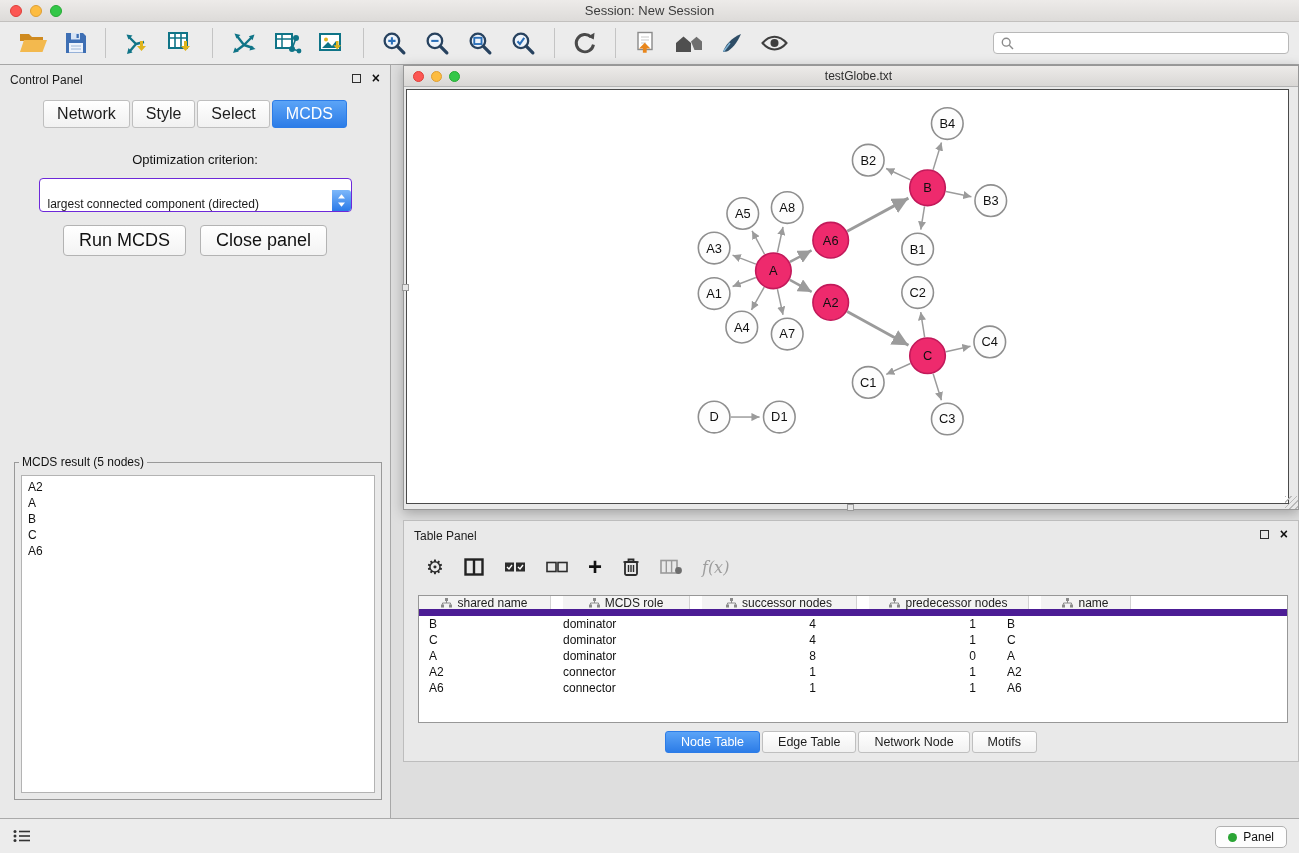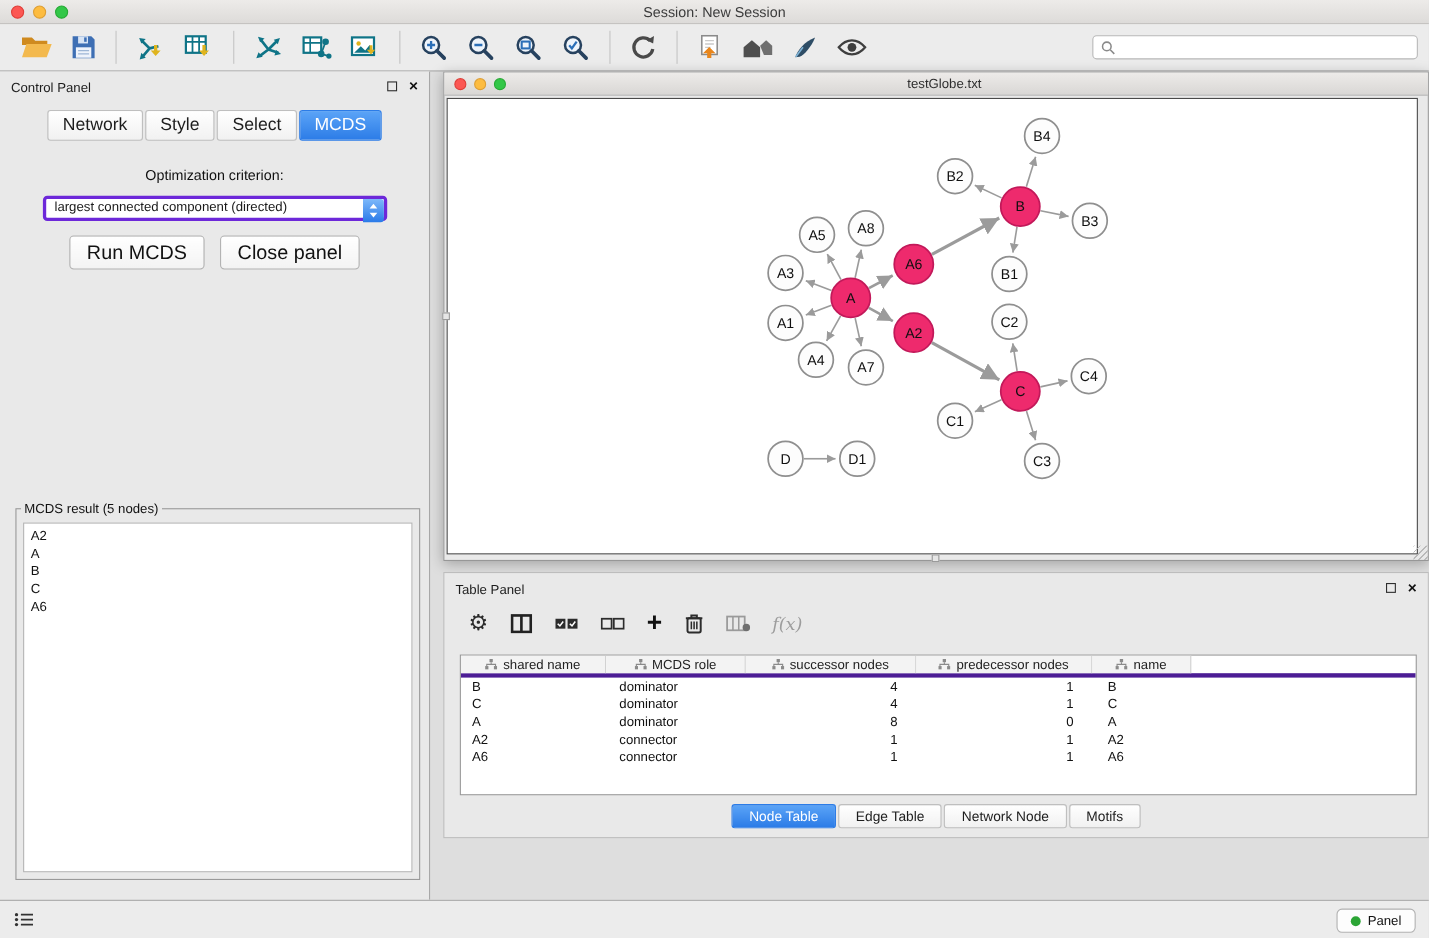--- a/index.html
+++ b/index.html
@@ -26,21 +26,21 @@
   .control-panel{position:absolute;left:0;top:65px;width:391px;height:753px;background:#e9e9e9;border-right:1px solid #a8a8a8;}
   .panel-head{height:26px;position:relative;}
   .panel-title{font-size:12px;color:#1d1d1d;padding:8px 0 0 10px;}
   .win-btns{position:absolute;right:10px;top:8px;display:flex;gap:11px;align-items:center;}
   .float-btn{width:9px;height:9px;border:1.5px solid #2e2e2e;background:transparent;cursor:pointer;padding:0;}
   .close-btn{background:none;border:none;font-weight:bold;font-size:14px;line-height:10px;color:#101010;cursor:pointer;padding:0;}
   .cp-tabs{display:flex;justify-content:center;gap:2px;margin-top:9px;}
   .cp-tab{font-size:16px;padding:4px 13px;background:linear-gradient(#fff,#f1f1f1);border:1px solid #bfbfbf;border-radius:3px;color:#1d1d1d;cursor:pointer;}
   .cp-tab.active{background:linear-gradient(#5ba4f7,#2c7ce7);border-color:#2c7ce7;color:#fff;}
   .opt-label{text-align:center;font-size:13px;margin-top:24px;color:#111;}
-  .dropdown{position:relative;margin:11px auto 0;width:313px;height:23px;background:#fff;border:3px solid #6d28d9;border-radius:4px;display:flex;align-items:flex-start;cursor:pointer;}
+  .dropdown{position:relative;margin:11px auto 0;width:313px;height:34px;background:#fff;border:1px solid #6d28d9;border-radius:4px;display:flex;align-items:flex-end;cursor:pointer;}
   .dropdown .val{flex:1;font-size:12px;padding-left:8px;white-space:nowrap;overflow:hidden;}
   .dd-btn{width:19px;height:21px;background:linear-gradient(#7db8fa,#2a7ae8);border-radius:0 3px 3px 0;display:flex;align-items:center;justify-content:center;}
   .cp-buttons{display:flex;justify-content:center;gap:14px;margin-top:13px;}
   .cp-btn{background:linear-gradient(#fff,#f3f3f3);border:1px solid #b3b3b3;border-radius:4px;font-size:18px;padding:4px 15px;color:#111;cursor:pointer;font-family:inherit;}
   fieldset.mcds{position:absolute;left:14px;top:390px;width:368px;height:345px;border:1px solid #999;padding:0;}
   fieldset.mcds legend{font-size:12px;padding:0 3px;margin-left:4px;color:#111;}
   .listbox{position:absolute;left:6px;right:6px;top:6px;bottom:6px;background:#fff;border:1px solid #b3b3b3;overflow:auto;padding:3px 6px;}
   .listbox div{font-size:12px;line-height:16px;color:#111;cursor:default;}
 
   
@@ -57,21 +57,21 @@
   .h-bottom{left:50%;bottom:-2px;margin-left:-4px;}
 
   
   .table-panel{position:absolute;left:403px;top:520px;width:896px;height:242px;background:#e9e9e9;border:1px solid #bdbdbd;}
   .tp-toolbar{display:flex;align-items:center;gap:20px;padding:6px 0 4px 22px;height:38px;}
   .tpi{background:none;border:none;cursor:pointer;display:flex;align-items:center;padding:0;}
   .gear-glyph{font-size:20px;color:#2b2b2b;line-height:20px;}
   .plus-glyph{font-size:24px;font-weight:bold;color:#111;line-height:20px;}
   .fx-glyph{font-family:"DejaVu Serif","Liberation Serif",serif;font-style:italic;font-size:16px;color:#9d9d9d;}
   .tp-table{position:absolute;left:14px;right:10px;top:74px;bottom:38px;background:#fff;border:1px solid #979797;overflow:hidden;}
-  .t-head{display:flex;height:20px;border-bottom:4px solid #4c1d95;}
+  .t-head{display:flex;height:20px;border-bottom:7px solid #4c1d95;gap:12px;}
   .t-h{display:flex;align-items:center;justify-content:center;gap:5px;font-size:12px;color:#222;background:#f3f3f3;border-right:1px solid #d2d2d2;cursor:pointer;}
   .t-row{display:flex;height:16px;align-items:center;cursor:default;}
   .t-c{font-size:12px;color:#111;padding:0 6px;}
   .c0{width:132px;}  .t-c.c0{padding-left:10px;}
   .c1{width:127px;}  .t-c.c1{padding-left:12px;}
   .c2{width:155px;}  .t-c.c2{text-align:right;padding-right:17px;}
   .c3{width:160px;}  .t-c.c3{text-align:right;padding-right:17px;}
   .c4{width:90px;}   .t-c.c4{padding-left:14px;}
   .tp-tabs{position:absolute;bottom:8px;left:0;width:100%;display:flex;justify-content:center;gap:2px;}
   .tp-tab{font-size:12.5px;padding:3px 15px;background:linear-gradient(#fff,#f1f1f1);border:1px solid #bfbfbf;border-radius:3px;color:#1d1d1d;cursor:pointer;}

